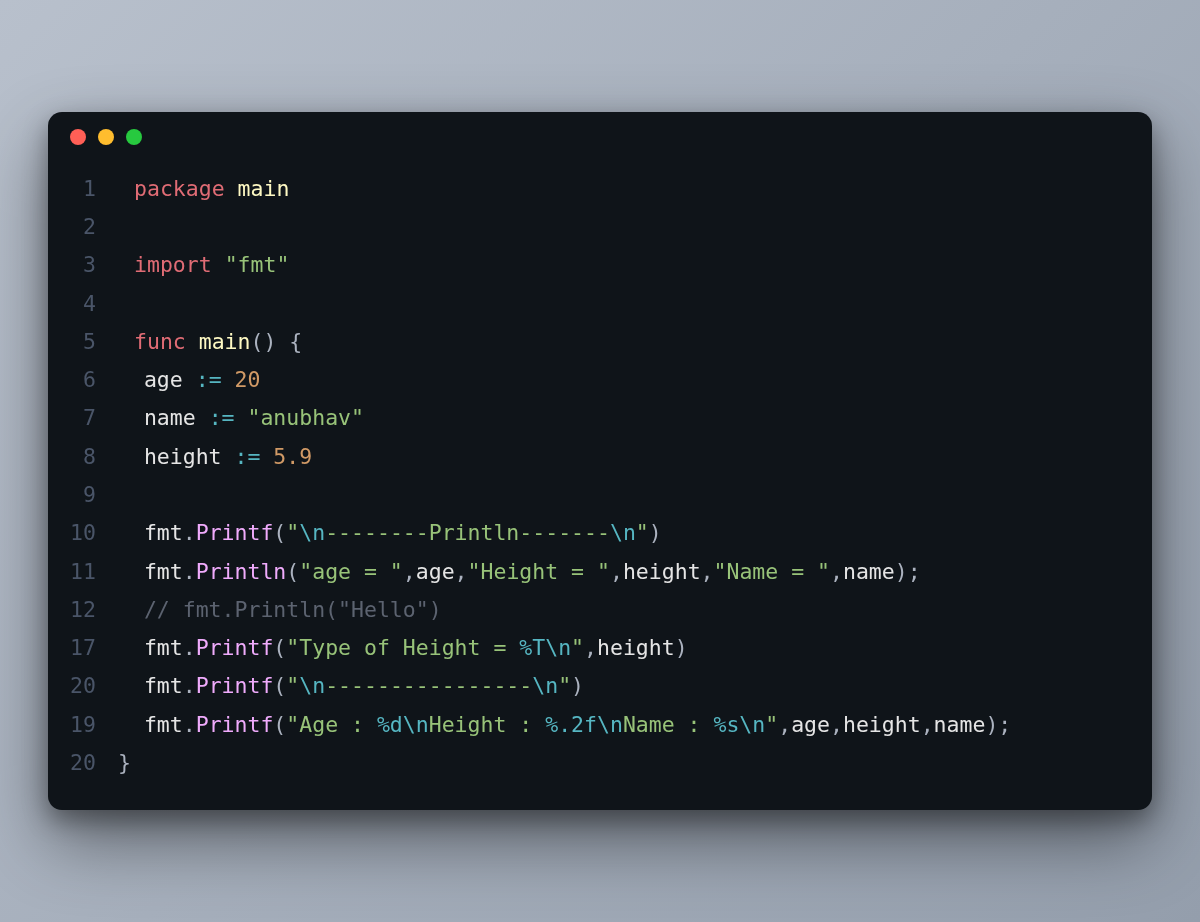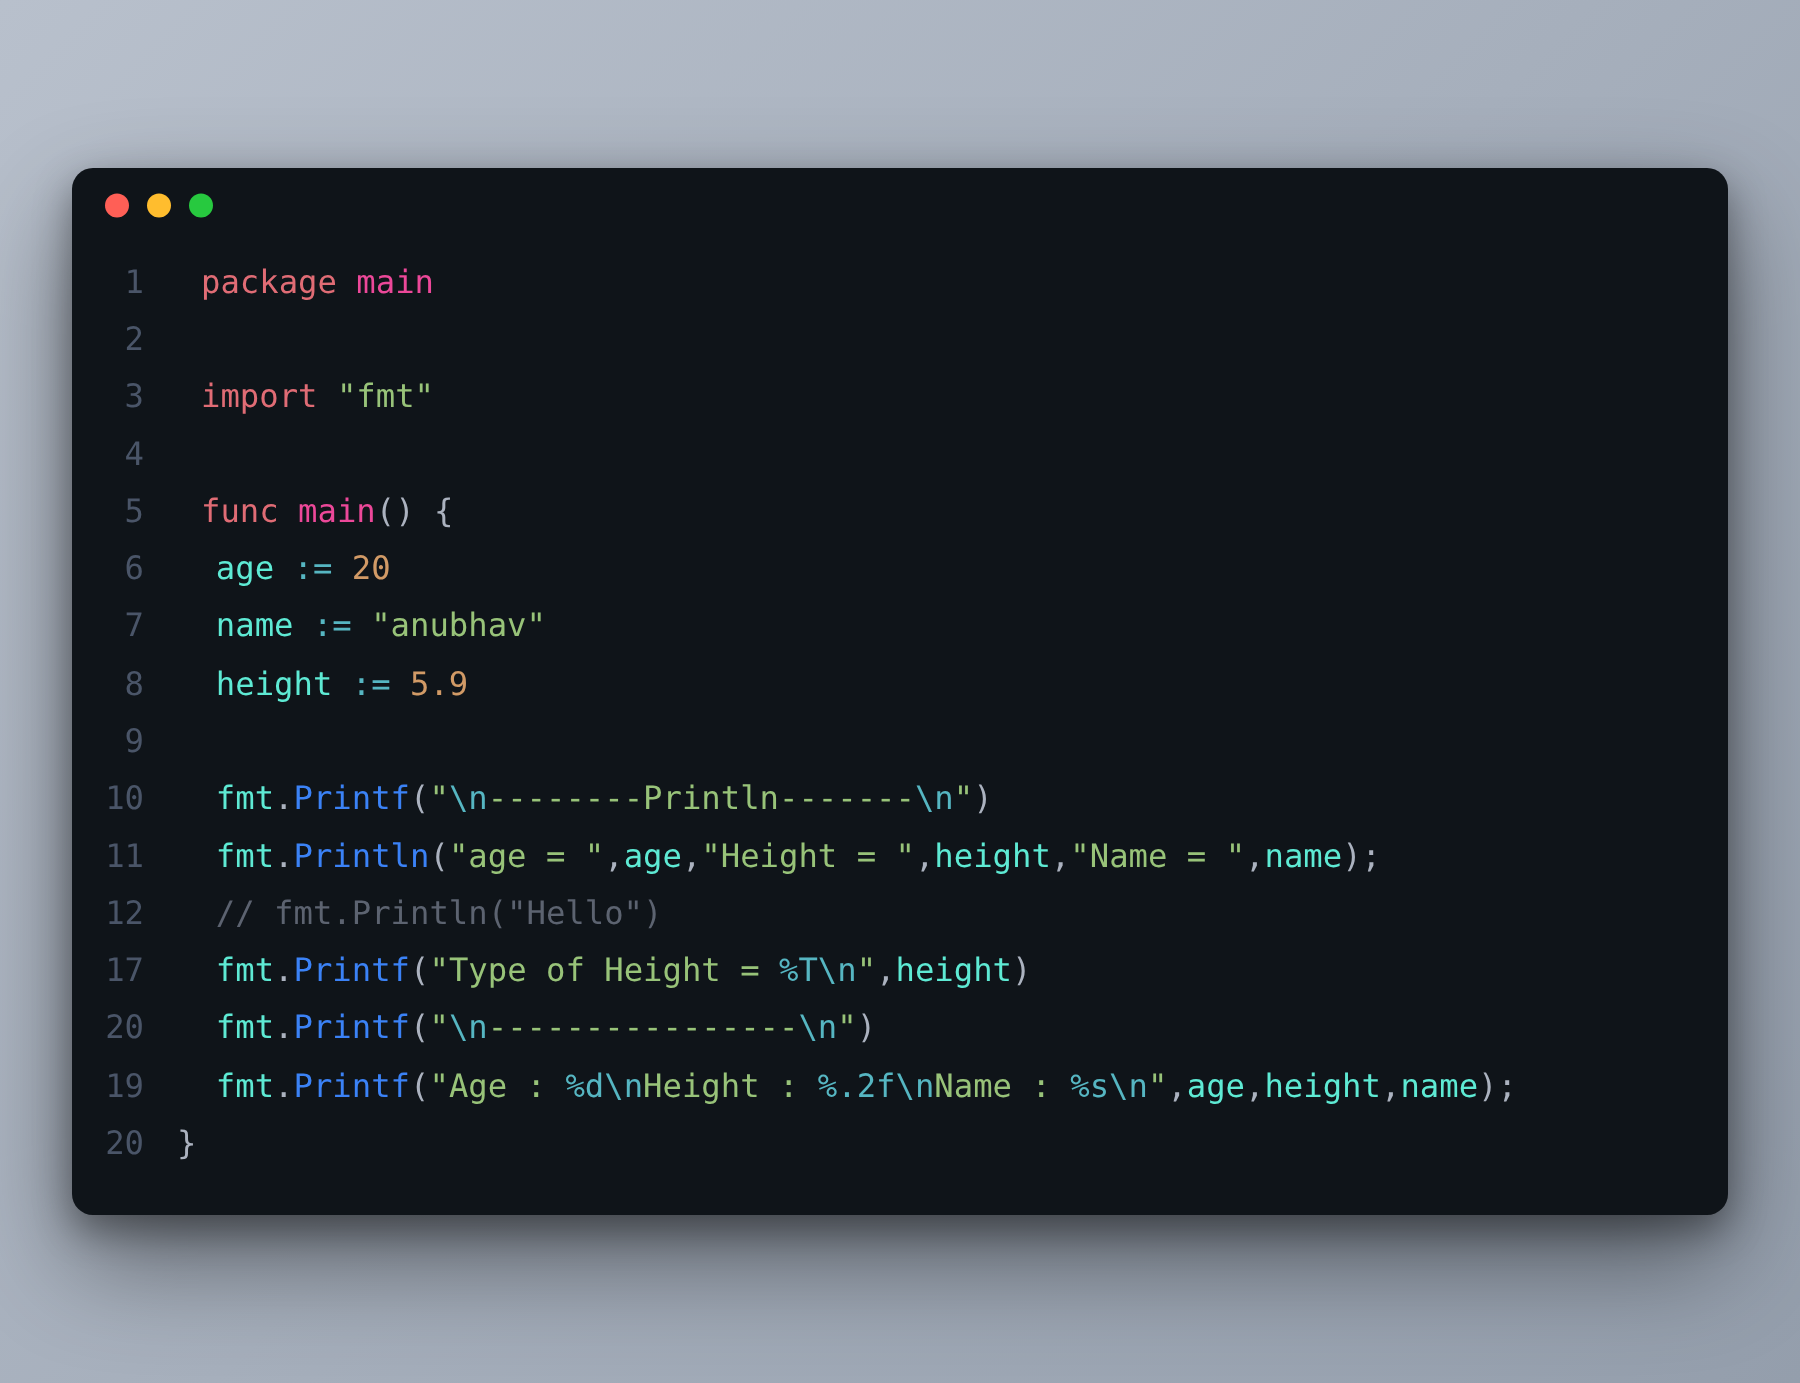--- a/index.html
+++ b/index.html
@@ -43,28 +43,28 @@
   .ln {
     width: 48px;
     text-align: right;
     color: #4a5568;
     user-select: none;
     flex-shrink: 0;
     padding-right: 22px;
   }
   .code { flex: 1; color: #c5c8c6; }
   .kw   { color: #e06c75; margin-left: 16px; }        
-  .name { color: #ec4899; }        
-  .ident{ color: #5eead4; }        
+  .name { color: #fef9c3; }        
+  .ident{ color: #e5e5e5; }        
   .op   { color: #56b6c2; }        
   .num  { color: #d19a66; }        
   .str  { color: #98c379; }        
   .esc  { color: #56b6c2; }        
   .pun  { color: #abb2bf; }        
-  .fn   { color: #3b82f6; margin-top: 16px; }        
+  .fn   { color: #f0abfc; margin-top: 16px; }        
   .cmt  { color: #5c6370; }        
 </style>
 </head>
 <body>
 
 <div class="window">
   <div class="titlebar">
     <div class="dot red"></div>
     <div class="dot yellow"></div>
     <div class="dot green"></div>

